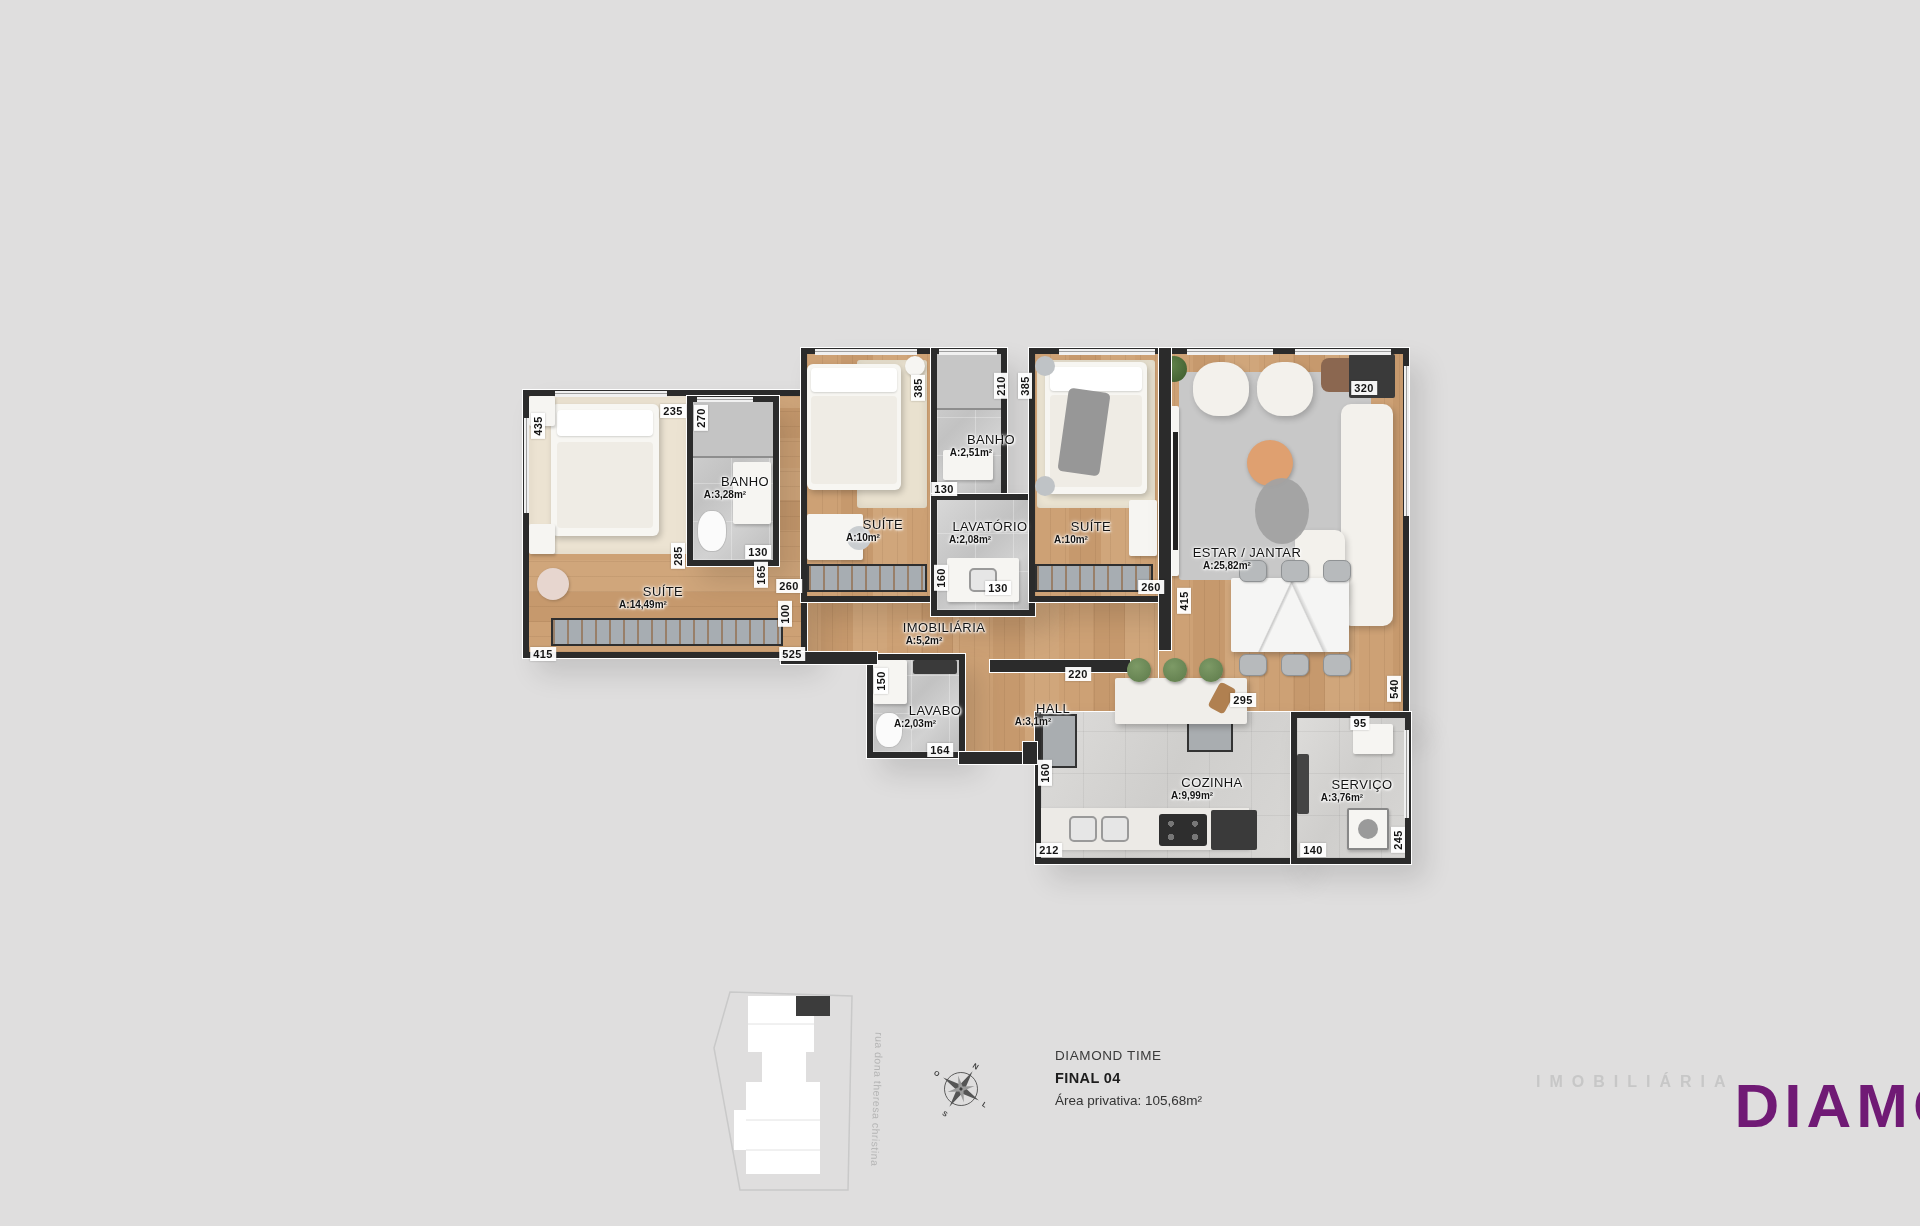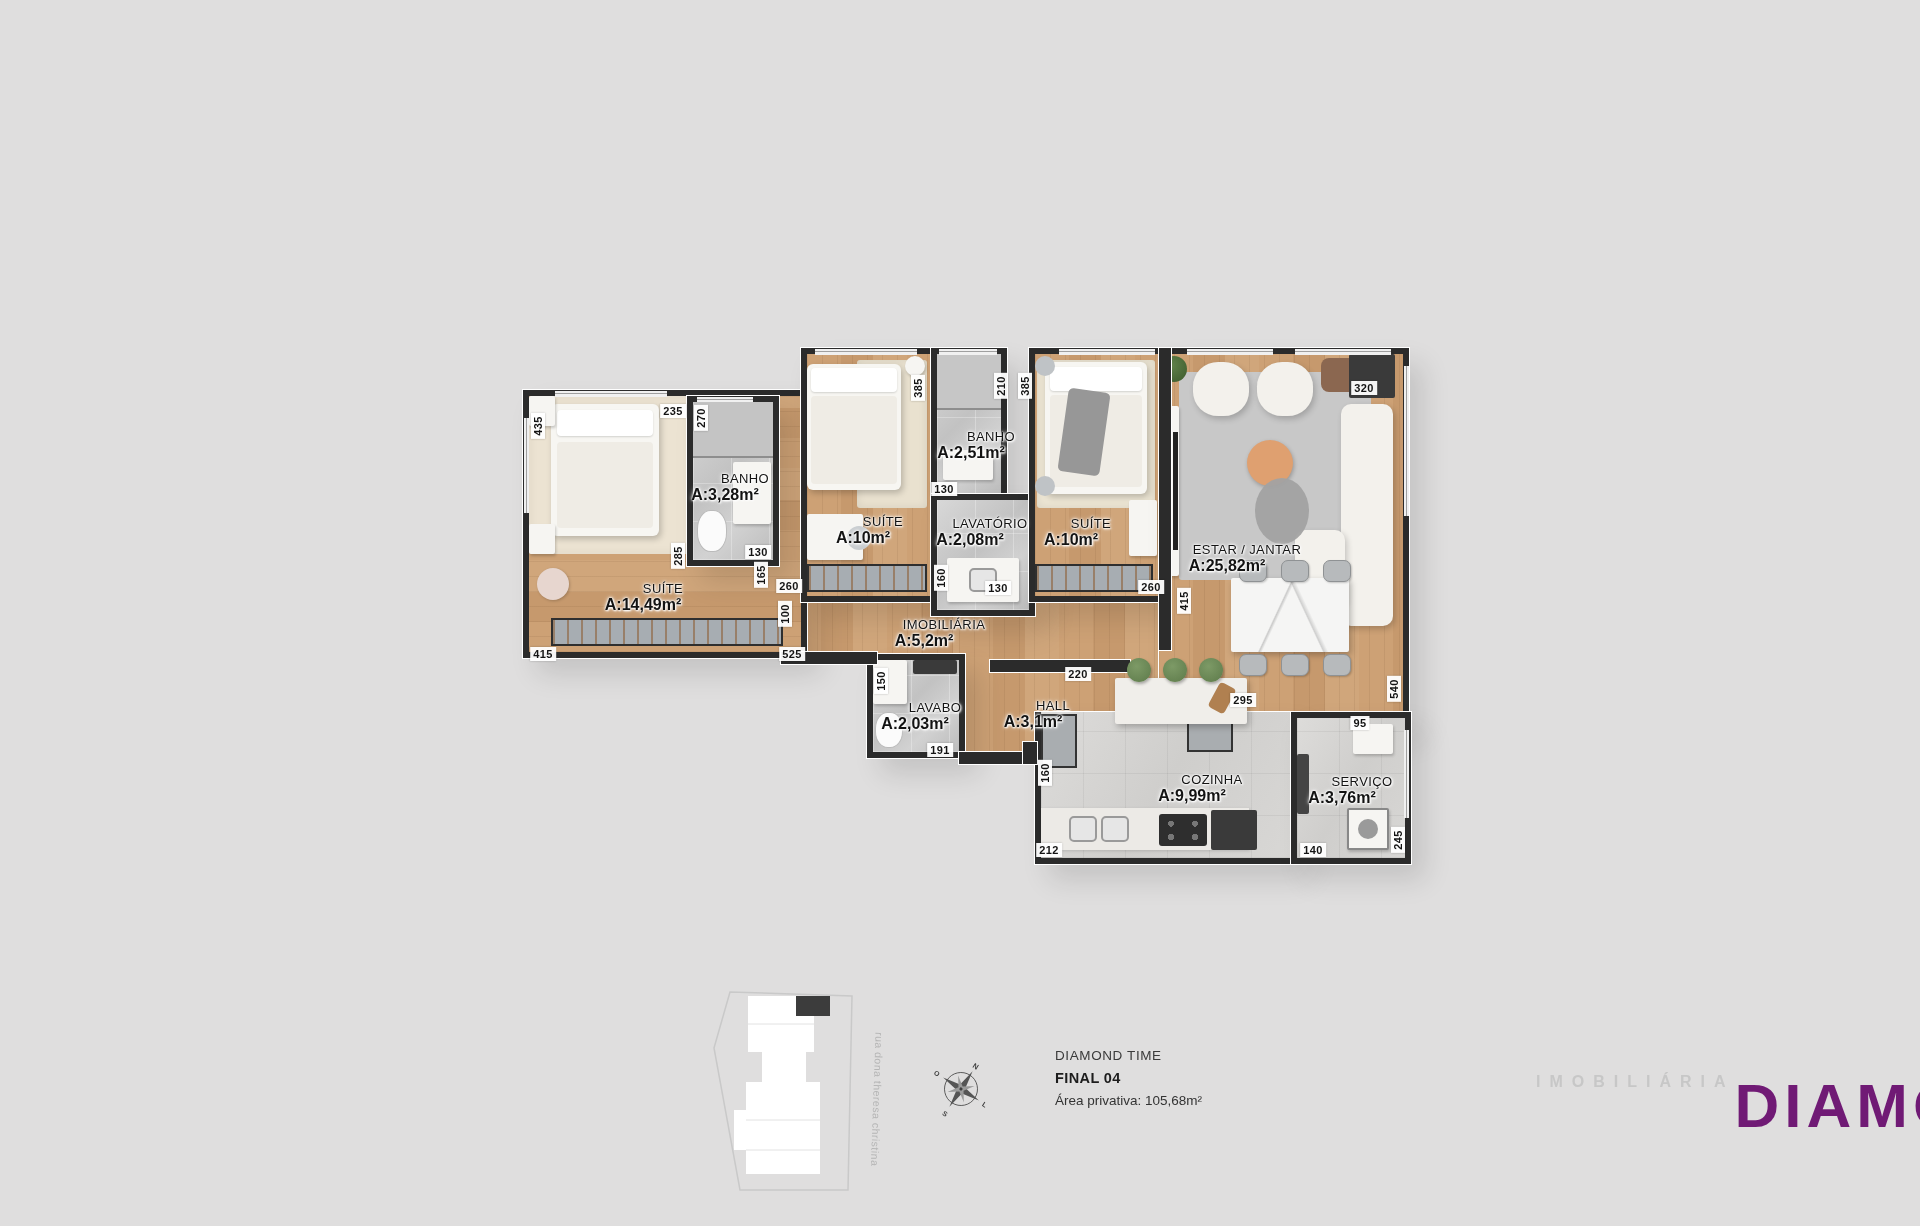--- a/index.html
+++ b/index.html
@@ -56,21 +56,21 @@
   .win{position:absolute;z-index:22;background:
        repeating-linear-gradient(180deg,#f0f0f0 0 2px,#9f9f9f 2px 3px,#f0f0f0 3px 6px);}
   .win.v{background:
        repeating-linear-gradient(90deg,#f0f0f0 0 2px,#9f9f9f 2px 3px,#f0f0f0 3px 5px);}
   #island{position:absolute;z-index:24;background:#f0eeea;border-radius:2px;
           box-shadow:2px 3px 6px rgba(0,0,0,.25);}
   .labels{position:absolute;inset:0;z-index:25;pointer-events:none;}
   .rlabel{position:absolute;transform:translate(-50%,-50%);text-align:center;color:#131313;
      text-shadow:0 0 2px #fff,0 0 3px #fff,0 0 5px #fff,1px 1px 2px #fff;white-space:nowrap;}
   .rlabel .rn{font-weight:normal;font-size:13px;letter-spacing:.4px;margin-left:40px;}
-  .rlabel .ra{font-weight:600;font-size:16px;margin-top:0;}
+  .rlabel .ra{font-weight:600;font-size:10px;margin-top:0;}
   #dims{position:absolute;inset:0;z-index:30;pointer-events:none;}
   .dim{position:absolute;transform:translate(-50%,-50%);background:rgba(255,255,255,.95);
        color:#141414;font-size:11px;font-weight:bold;line-height:14px;padding:0 3px;
        white-space:nowrap;letter-spacing:.4px;box-shadow:0 0 2px rgba(0,0,0,.25);}
   .dim.v{transform:translate(-50%,-50%) rotate(-90deg);}
 
   
   #siteplan{position:absolute;left:700px;top:990px;width:175px;height:205px;}
   #street{position:absolute;right:-8px;top:42px;height:150px;writing-mode:vertical-rl;
           font-size:10.5px;color:#b5b5b5;letter-spacing:.5px;transform:rotate(2deg);}
@@ -280,21 +280,21 @@
       <div class="dim v" style="left: 486px; top: 38px;">210</div>
       <div class="dim v" style="left: 510px; top: 38px;">385</div>
       <div class="dim" style="left: 429px; top: 141px;">130</div>
       <div class="dim v" style="left: 426px; top: 230px;">160</div>
       <div class="dim" style="left: 483px; top: 240px;">130</div>
       <div class="dim" style="left: 636px; top: 239px;">260</div>
       <div class="dim v" style="left: 669px; top: 253px;">415</div>
       <div class="dim" style="left: 849px; top: 40px;">320</div>
       <div class="dim" style="left: 563px; top: 326px;">220</div>
       <div class="dim v" style="left: 366px; top: 333px;">150</div>
-      <div class="dim" style="left: 425px; top: 402px;">191</div>
+      <div class="dim" style="left: 425px; top: 402px;">164</div>
       <div class="dim" style="left: 728px; top: 352px;">295</div>
       <div class="dim v" style="left: 879px; top: 341px;">540</div>
       <div class="dim" style="left: 845px; top: 375px;">95</div>
       <div class="dim v" style="left: 530px; top: 425px;">160</div>
       <div class="dim" style="left: 534px; top: 502px;">212</div>
       <div class="dim" style="left: 798px; top: 502px;">140</div>
       <div class="dim v" style="left: 883px; top: 492px;">245</div>
     </div>
 </div>
 

